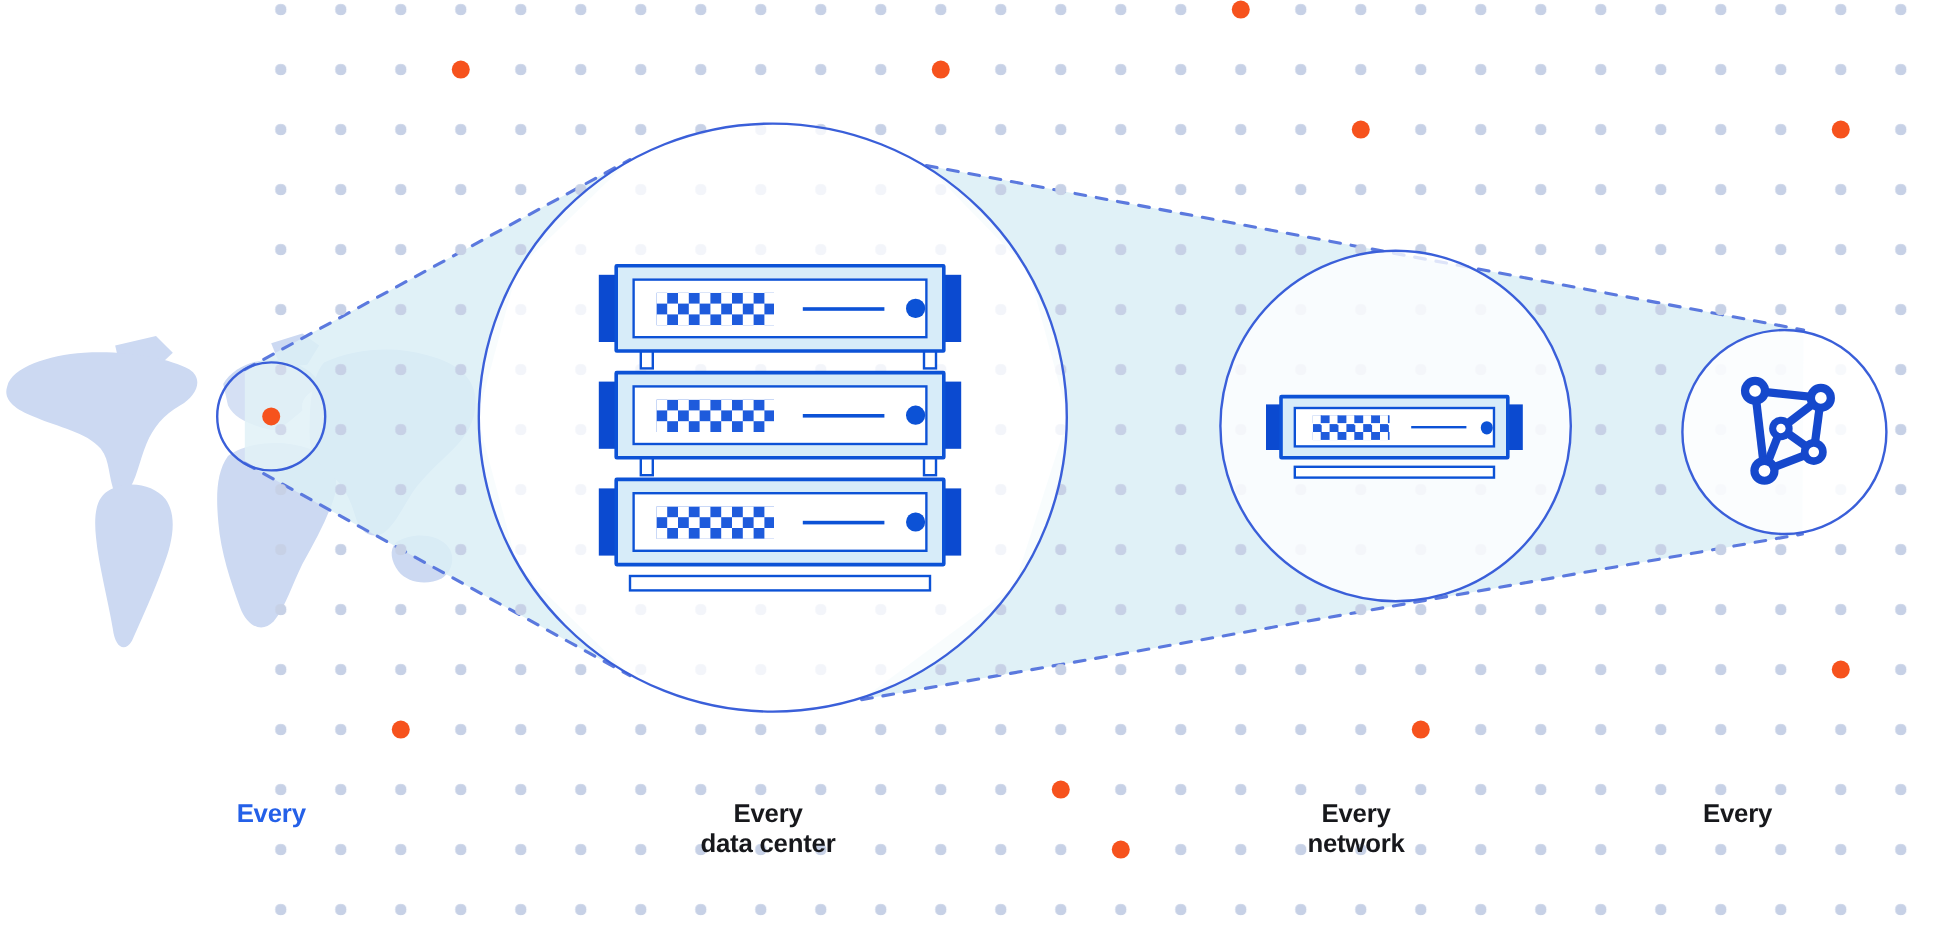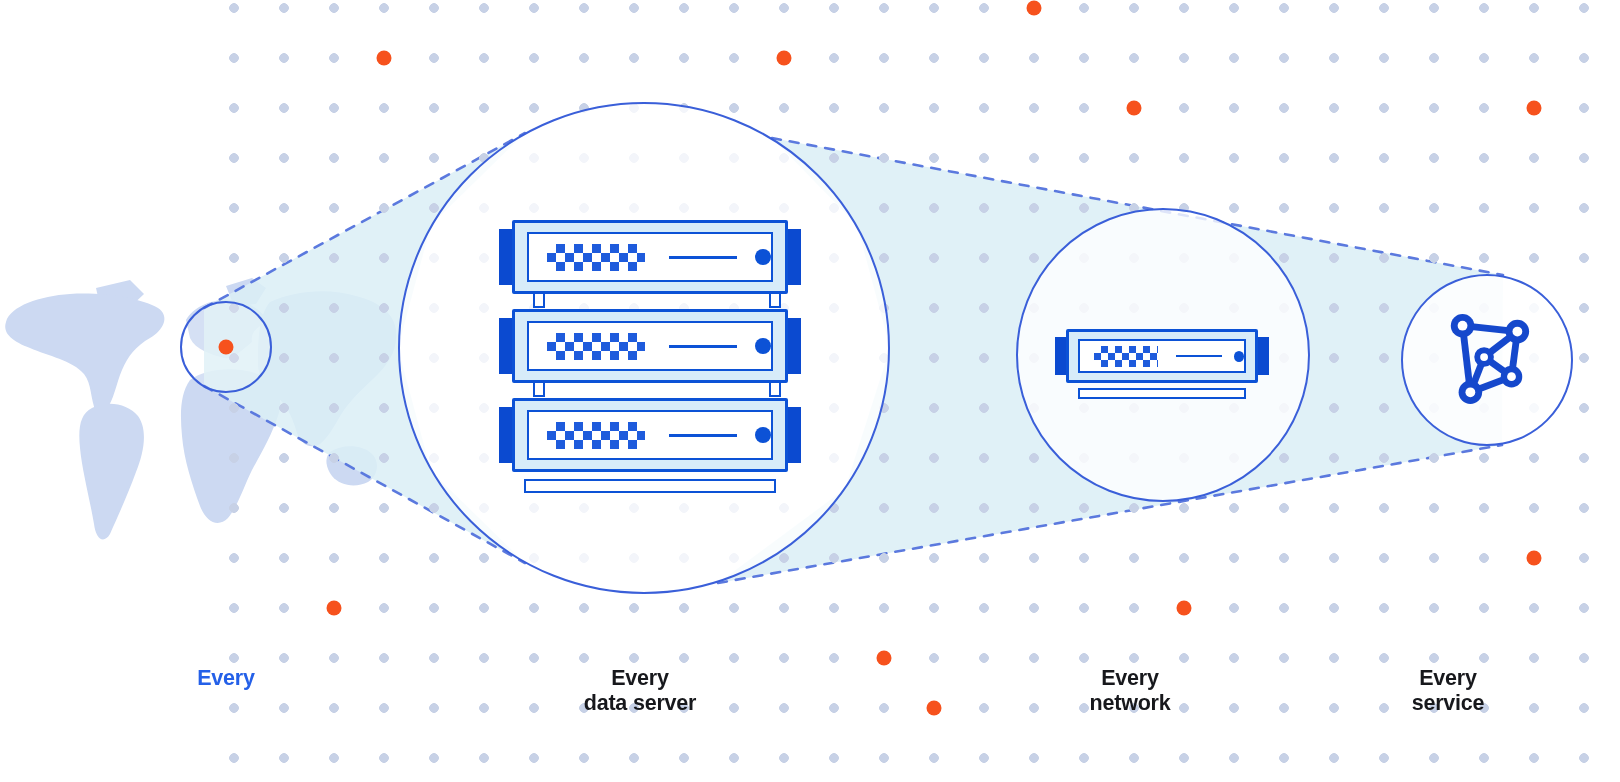--- a/index.html
+++ b/index.html
@@ -185,24 +185,23 @@
       <div class="odot" style="left: 884px; top: 658px;"></div>
       <div class="odot" style="left: 934px; top: 708px;"></div>
       <div class="odot" style="left: 226px; top: 347px;"></div>
     </div>
 
   <div class="cap blue" id="cap-network">
     <div>Every</div>
   </div>
   <div class="cap" id="cap-datacenter">
     <div>Every</div>
-    <div>data server</div>
+    <div>data center</div>
   </div>
   <div class="cap" id="cap-server">
     <div>Every</div>
     <div>network</div>
   </div>
   <div class="cap" id="cap-service">
     <div>Every</div>
-    <div>service</div>
   </div>
 
 </div>
 
 </body></html>

